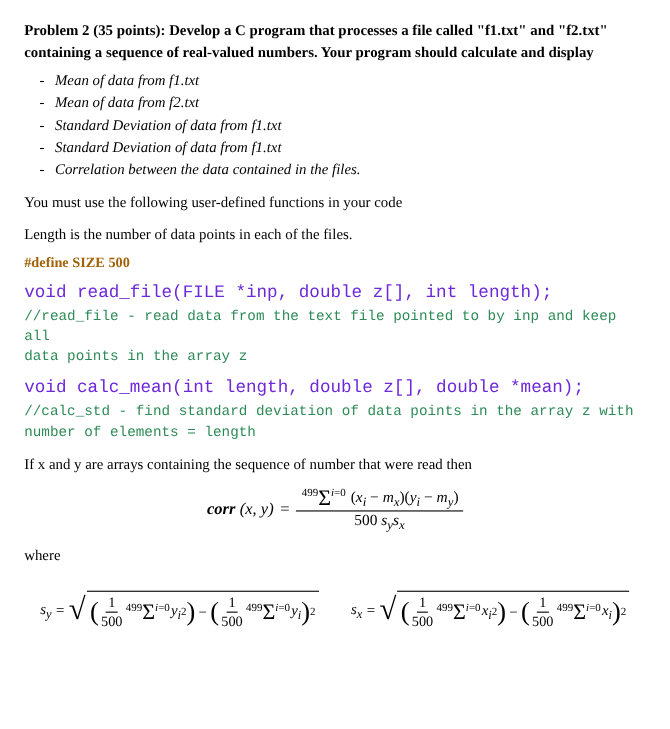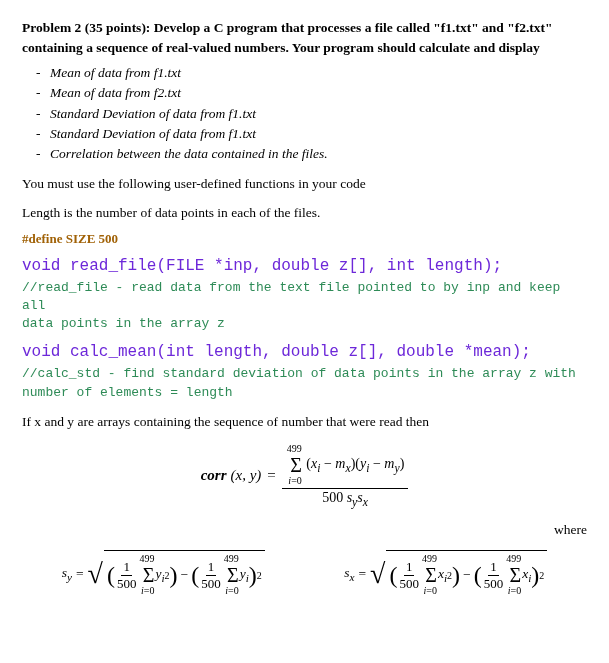--- a/index.html
+++ b/index.html
@@ -54,45 +54,44 @@
       font-size: 13px;
       color: #2e8b57;
       margin-bottom: 10px;
       line-height: 1.4;
     }
     .math-intro {
       margin-bottom: 6px;
       line-height: 1.5;
     }
     .where-label {
-      margin-bottom: 10px;
+      margin-bottom: 22px;
       line-height: 1.5;
-      text-align: right;
     }
     
     .frac {
       display: inline-flex;
       flex-direction: column;
       align-items: center;
       vertical-align: middle;
       font-size: 13px;
     }
     .frac .num {
       border-bottom: 1px solid #000;
       padding: 0 2px;
       text-align: center;
     }
     .frac .den {
       padding: 0 2px;
       text-align: center;
     }
     .sum-block {
       display: inline-flex;
-      flex-direction: column;
-      align-items: flex-end;
+      flex-direction: row;
+      align-items: flex-start;
       vertical-align: middle;
       font-size: 11px;
       line-height: 1.2;
       margin: 0 1px;
     }
     .sum-block .sigma-sym {
       font-size: 20px;
       line-height: 1;
     }
     .sum-block .sum-sup {

